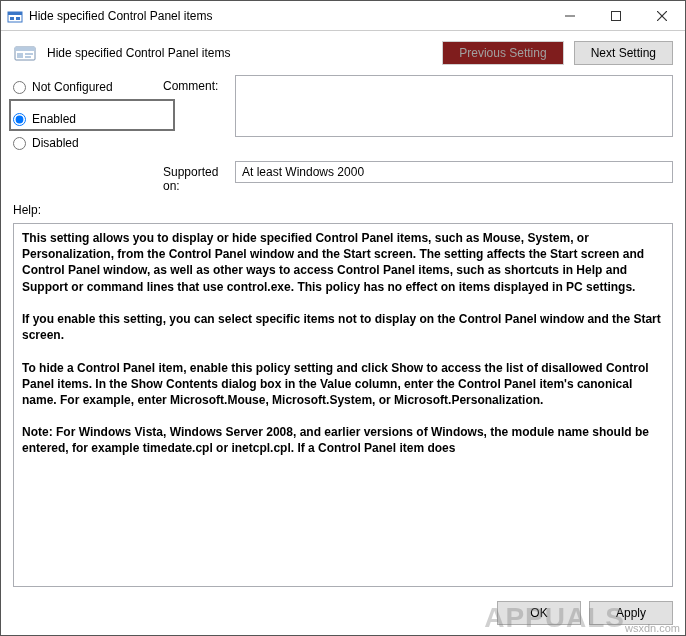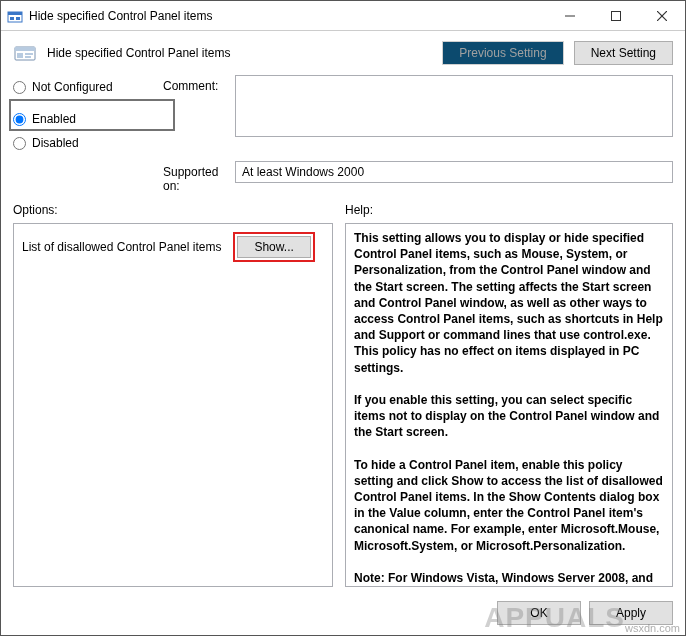--- a/index.html
+++ b/index.html
@@ -59,21 +59,21 @@
     background: #e1e1e1;
     font-size: 12px;
     font-family: inherit;
     cursor: pointer;
     display: inline-flex;
     align-items: center;
     justify-content: center;
   }
   .btn:disabled {
     color: #a0a0a0;
-    background: #0c4a6e;
+    background: #7f1d1d;
     border-color: #d0d0d0;
     cursor: default;
   }
   .config-section {
     display: flex;
     padding: 4px 12px 0 12px;
     gap: 10px;
   }
   .radio-col {
     width: 140px;
@@ -275,31 +275,20 @@
     </div>
     <div class="fields-col">
       <label class="field-label">Comment:</label>
       <textarea class="comment" value="" style=""></textarea>
       <label class="field-label">Supported on:</label>
       <div class="supported-box">At least Windows 2000</div>
     </div>
   </div>
 
   <div class="lower">
-    <div class="options-col">
-      <div class="section-label">Options:</div>
-      <div class="options-box">
-        <div class="option-row">
-          <span>List of disallowed Control Panel items</span>
-          <span class="show-wrap">
-            <button class="btn" style="height:22px;">Show...</button>
-          </span>
-        </div>
-      </div>
-    </div>
     <div class="help-col">
       <div class="section-label">Help:</div>
       <div class="help-box">This setting allows you to display or hide specified Control Panel items, such as Mouse, System, or Personalization, from the Control Panel window and the Start screen. The setting affects the Start screen and Control Panel window, as well as other ways to access Control Panel items, such as shortcuts in Help and Support or command lines that use control.exe. This policy has no effect on items displayed in PC settings.
 
 If you enable this setting, you can select specific items not to display on the Control Panel window and the Start screen.
 
 To hide a Control Panel item, enable this policy setting and click Show to access the list of disallowed Control Panel items. In the Show Contents dialog box in the Value column, enter the Control Panel item's canonical name. For example, enter Microsoft.Mouse, Microsoft.System, or Microsoft.Personalization.
 
 Note: For Windows Vista, Windows Server 2008, and earlier versions of Windows, the module name should be entered, for example timedate.cpl or inetcpl.cpl. If a Control Panel item does</div>
     </div>

